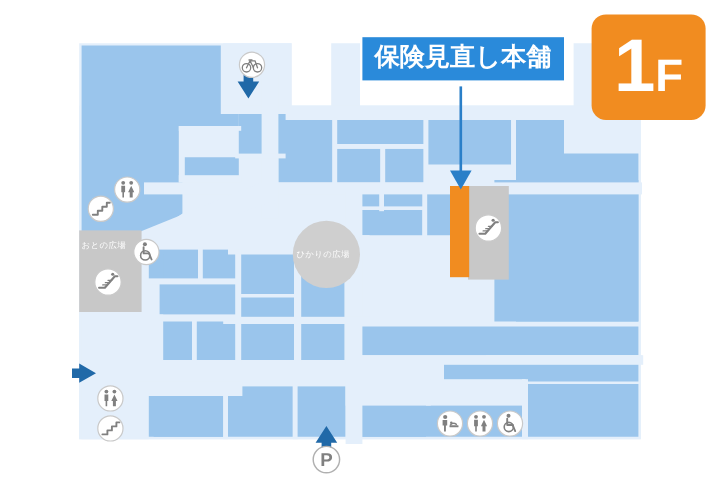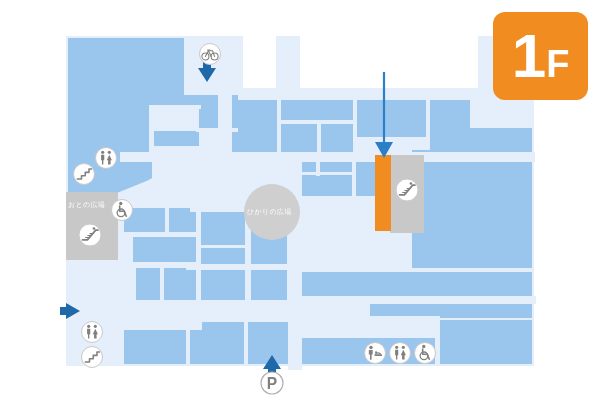--- a/index.html
+++ b/index.html
@@ -312,20 +312,21 @@
     </g>
     <g>
       <circle cx="272" cy="383" r="11" fill="#ffffff" stroke="#b0b0b0" stroke-width="1.2"></circle>
       <use href="#ic-parking" x="261" y="372" width="22" height="22"></use>
     </g>
   </svg>
 
   <div class="plaza-label" id="plaza-oto">おとの広場</div>
   <div class="plaza-label" id="plaza-hikari">ひかりの広場</div>
 
+  <div class="callout">保険見直し本舗</div>
 
   <div class="floor-badge">
     <div class="fb-text">
       <span class="fb-num">1</span>
       <span class="fb-f">F</span>
     </div>
   </div>
 
 </div>
 

